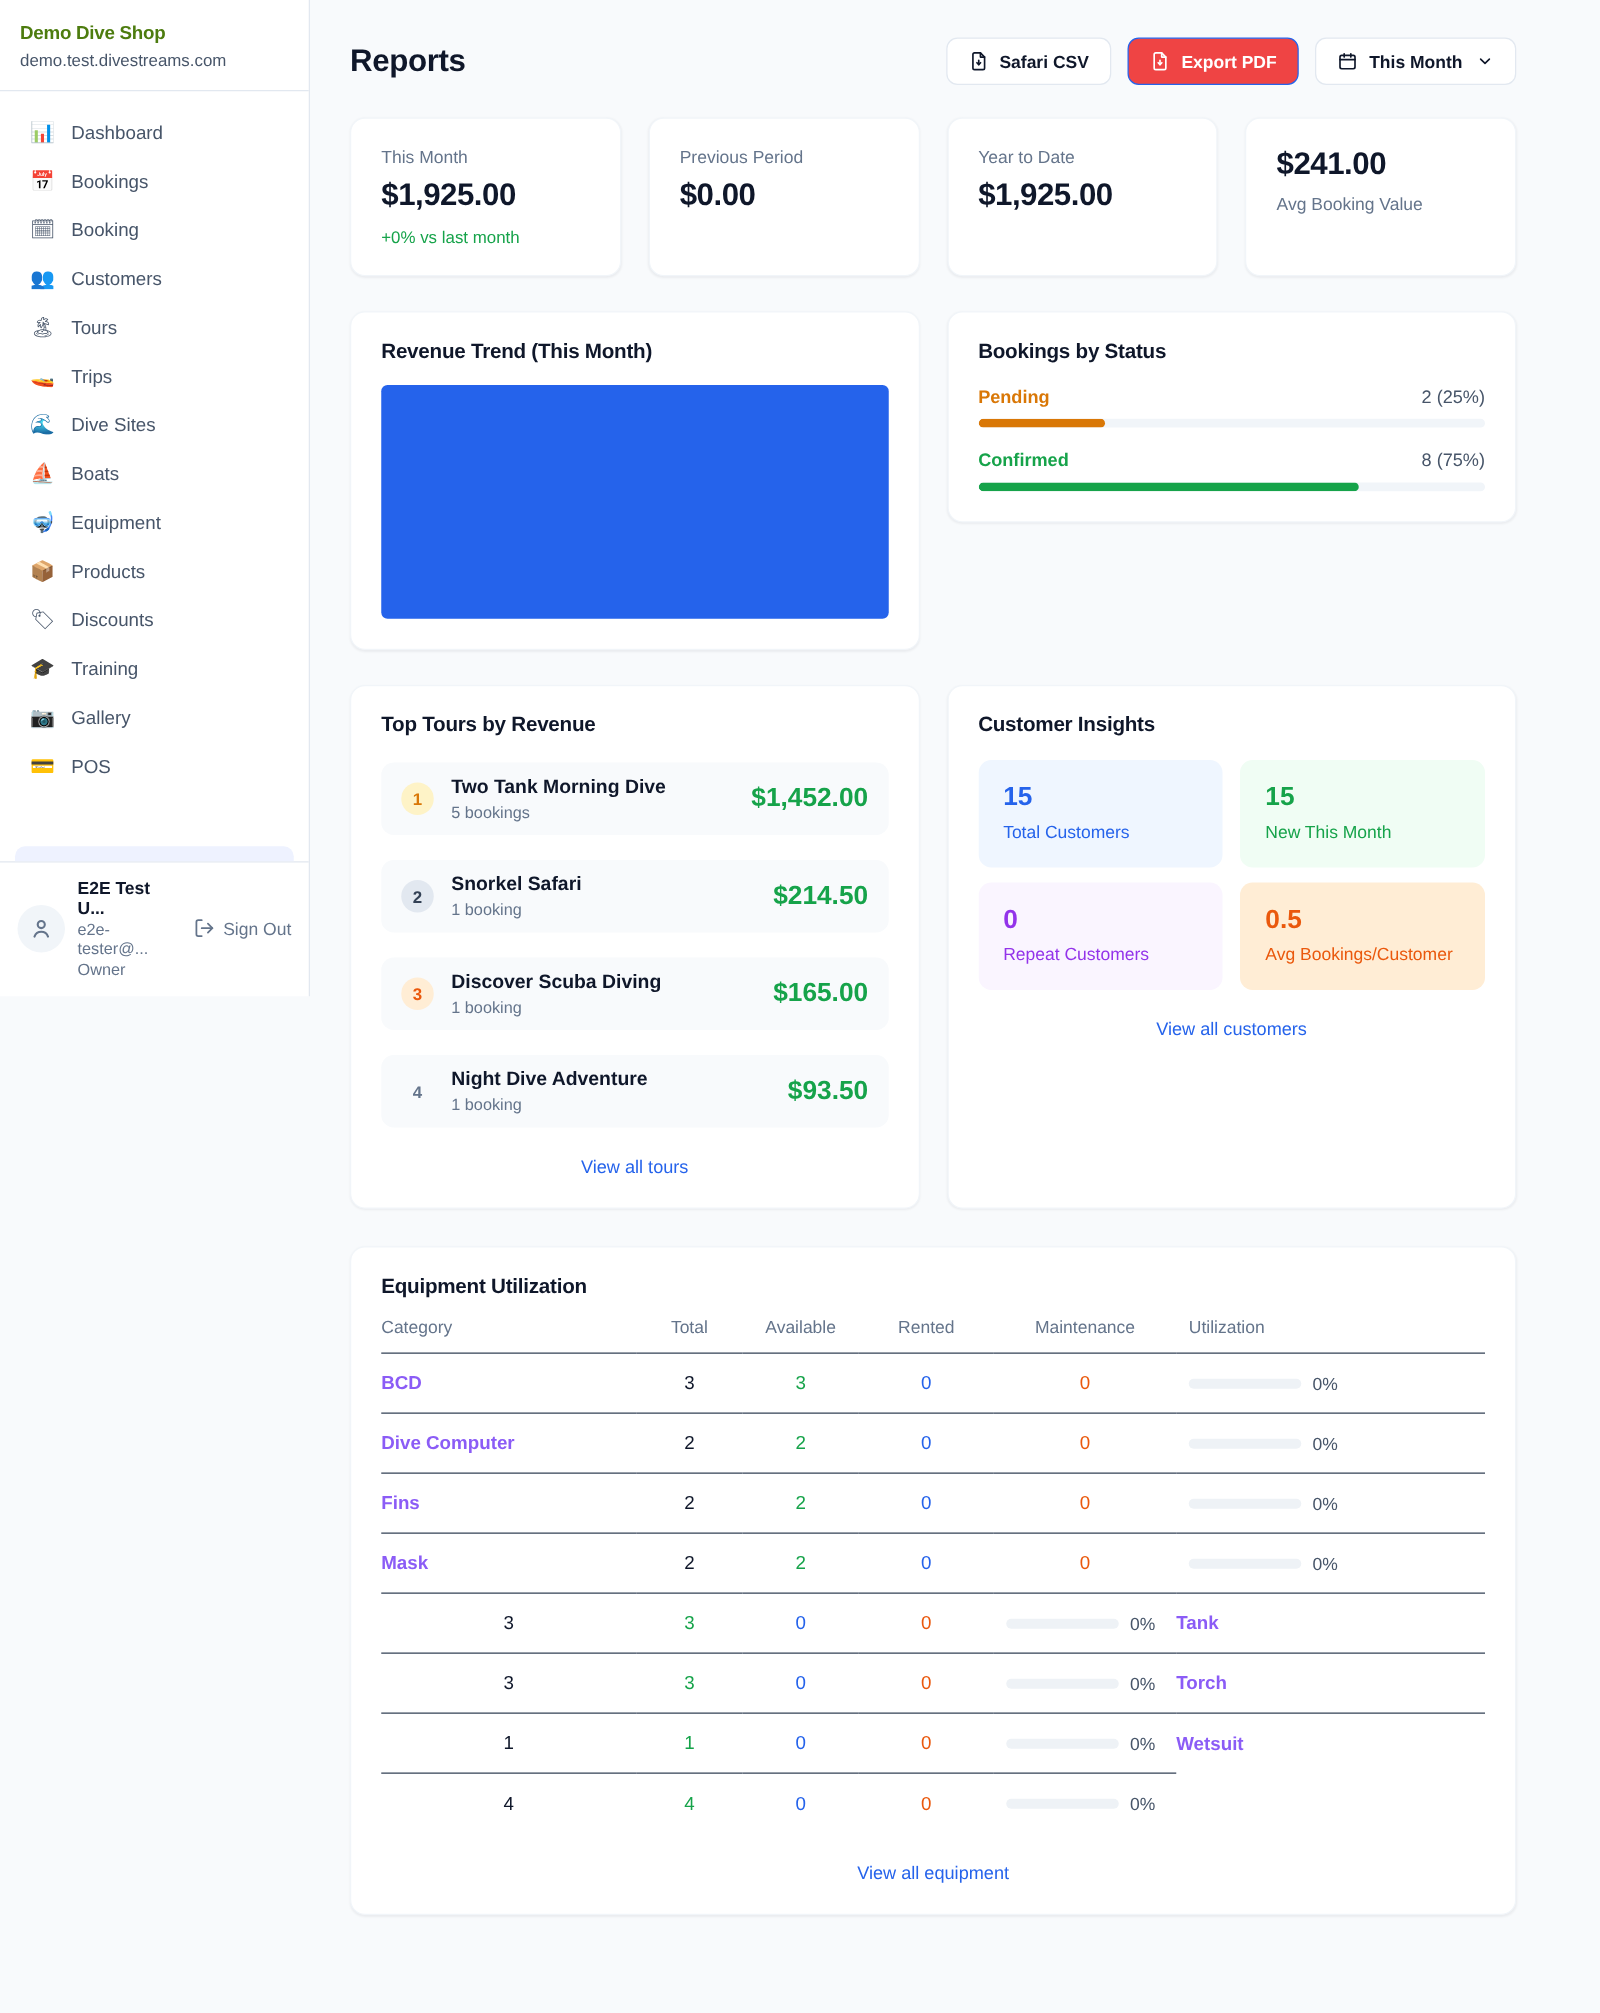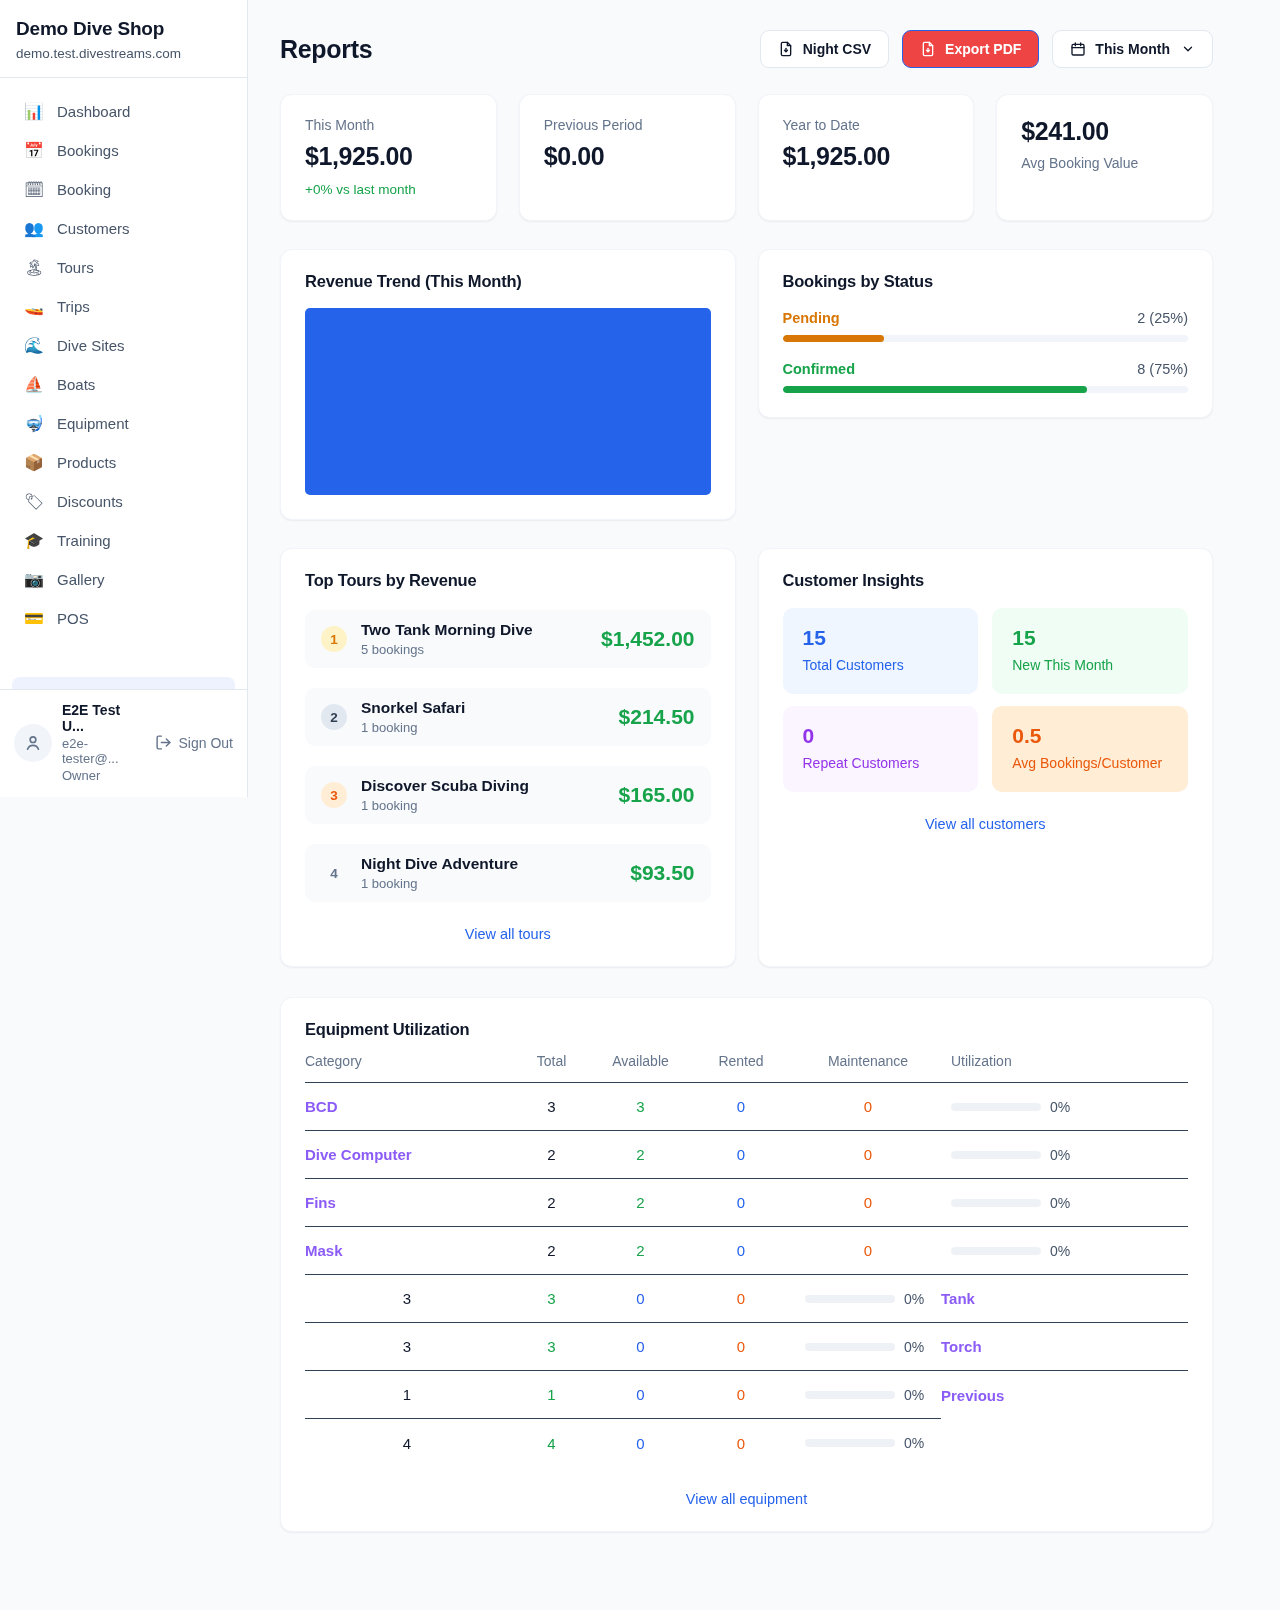--- a/index.html
+++ b/index.html
@@ -15,21 +15,21 @@
 
   
   .sidebar {
     position: absolute; left: 0; top: 0;
     width: 248px; height: 797px;
     background: #fff;
     border-right: 1px solid #e2e8f0;
     display: flex; flex-direction: column;
   }
   .sidebar-head { padding: 18px 16px 16px 16px; border-bottom: 1px solid #e2e8f0; }
-  .shop-name { color: #0f172a; font-size: 19px; font-weight: 800; letter-spacing: -0.2px; }
+  .shop-name { color: #4d7c0f; font-size: 15px; font-weight: 800; letter-spacing: -0.2px; }
   .shop-domain { color: #475569; font-size: 13.5px; margin-top: 6px; }
   .nav { padding: 14px 12px 0 12px; flex: 1 1 auto; overflow: hidden; position: relative; }
   .nav-item {
     display: flex; align-items: center; gap: 13px;
     padding: 11px 12px; border-radius: 8px;
     color: #475569; font-size: 15px; cursor: pointer;
   }
   .nav-icon { width: 20px; font-size: 16px; text-align: center; line-height: 1; }
   .nav-partial {
     position: absolute; left: 12px; right: 12px; bottom: -2px; height: 14px;
@@ -240,21 +240,21 @@
     <div class="page-head">
       <h1 class="page-title">Reports</h1>
       <div class="head-actions">
         <button class="btn">
           <svg width="16" height="16" viewBox="0 0 24 24" fill="none" stroke="currentColor" stroke-width="2" stroke-linecap="round" stroke-linejoin="round">
             <path d="M14 2H7a2 2 0 0 0-2 2v16a2 2 0 0 0 2 2h10a2 2 0 0 0 2-2V7z"></path>
               <path d="M14 2v5h5"></path>
               <path d="M12 11v5"></path>
               <path d="M9.8 13.8 12 16l2.2-2.2"></path>
           </svg>
-          <span>Night CSV</span>
+          <span>Safari CSV</span>
         </button>
         <button class="btn primary">
           <svg width="16" height="16" viewBox="0 0 24 24" fill="none" stroke="currentColor" stroke-width="2" stroke-linecap="round" stroke-linejoin="round">
             <path d="M14 2H7a2 2 0 0 0-2 2v16a2 2 0 0 0 2 2h10a2 2 0 0 0 2-2V7z"></path>
               <path d="M14 2v5h5"></path>
               <path d="M12 11v5"></path>
               <path d="M9.8 13.8 12 16l2.2-2.2"></path>
           </svg>
           <span>Export PDF</span>
         </button>
@@ -463,21 +463,21 @@
           <div class="eq-cell c-center">1</div>
           <div class="eq-cell c-center v-available">1</div>
           <div class="eq-cell c-center v-rented">0</div>
           <div class="eq-cell c-center v-maint">0</div>
           <div class="eq-cell util-cell">
             <div class="util-track">
               <div class="fill" style="background: rgb(203, 213, 225); width: 0%;"></div>
             </div>
             <span class="util-pct">0%</span>
           </div>
-          <div class="eq-cell cat" style="border-bottom: none;">Previous</div>
+          <div class="eq-cell cat" style="border-bottom: none;">Wetsuit</div>
           <div class="eq-cell c-center" style="border-bottom: none;">4</div>
           <div class="eq-cell c-center v-available" style="border-bottom: none;">4</div>
           <div class="eq-cell c-center v-rented" style="border-bottom: none;">0</div>
           <div class="eq-cell c-center v-maint" style="border-bottom: none;">0</div>
           <div class="eq-cell util-cell" style="border-bottom: none;">
             <div class="util-track">
               <div class="fill" style="background: rgb(203, 213, 225); width: 0%;"></div>
             </div>
             <span class="util-pct">0%</span>
           </div>

